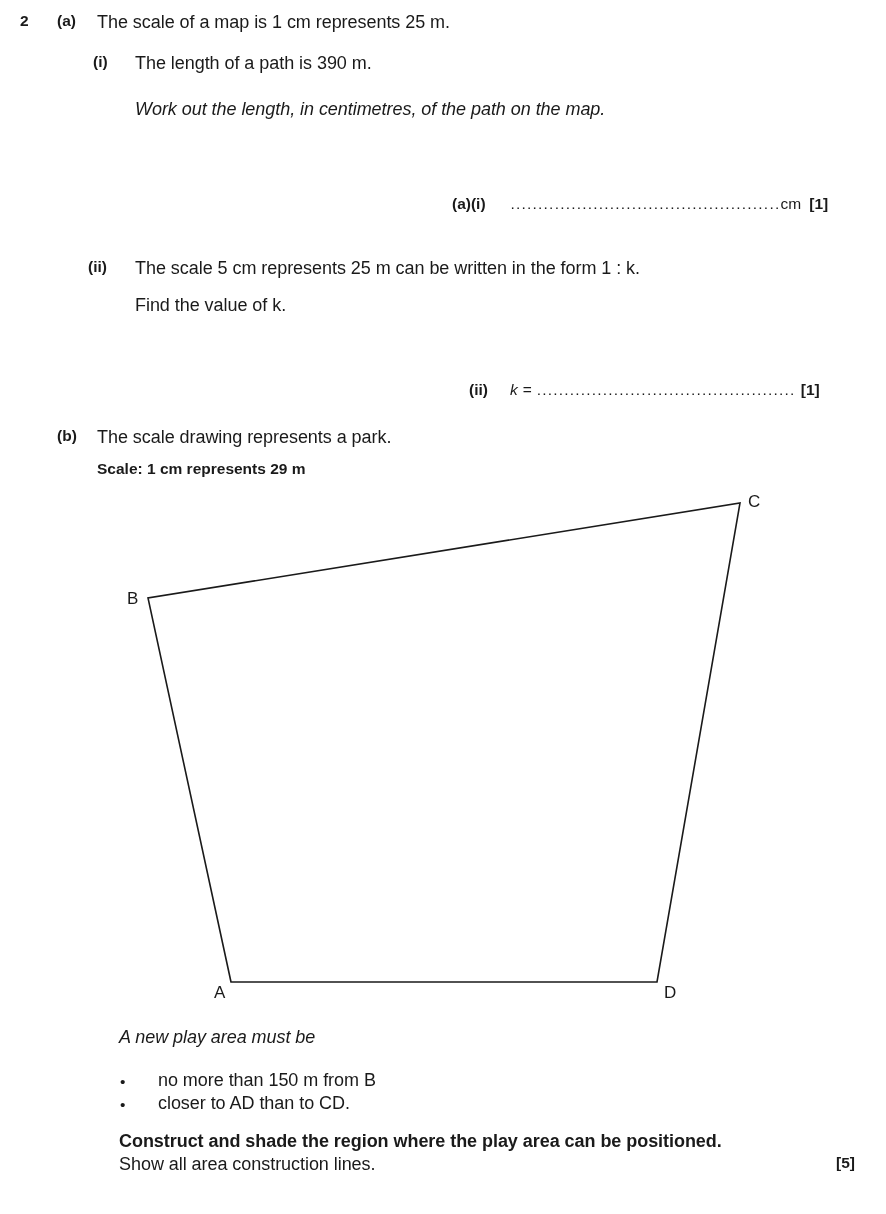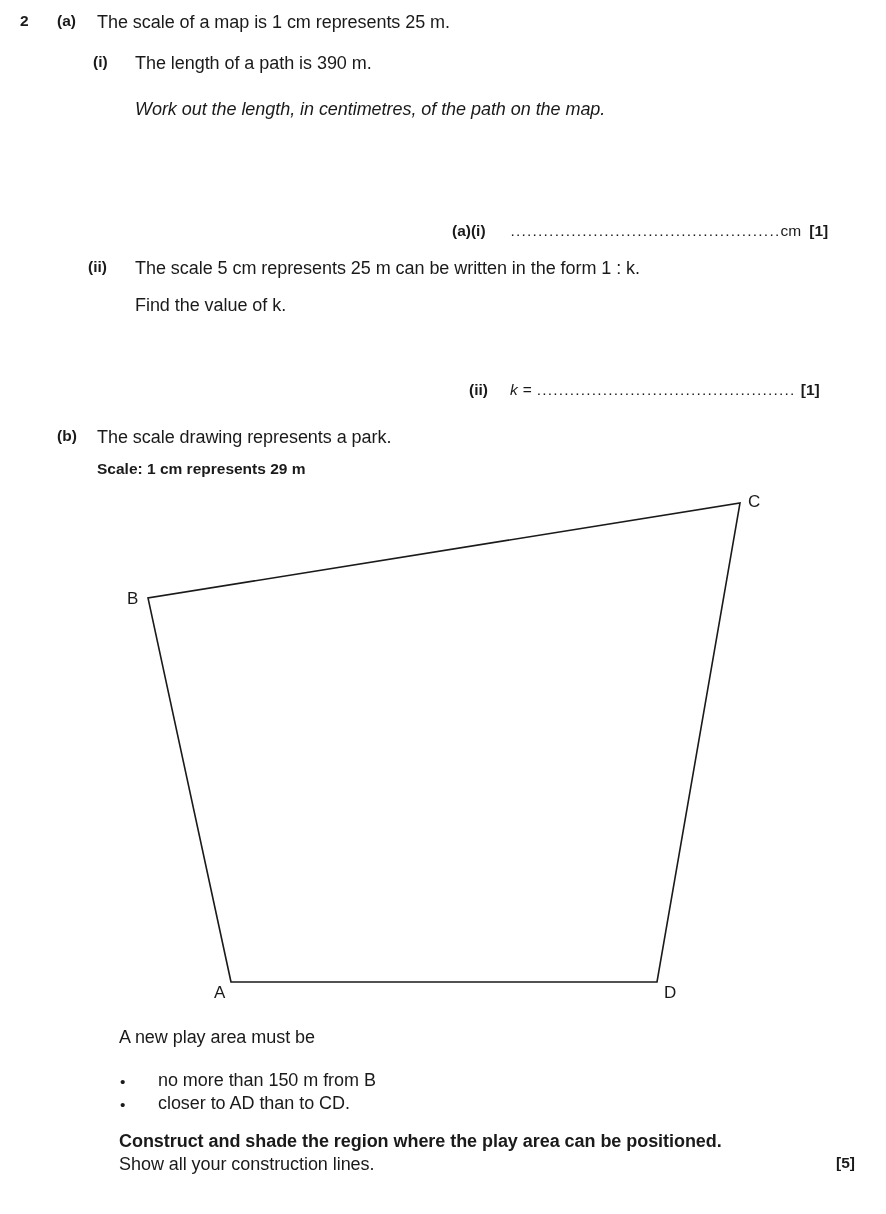--- a/index.html
+++ b/index.html
@@ -110,21 +110,21 @@
   <div class="abs partlabel" style="left:57px; top:12px;">(a)</div>
 
   <div class="abs body" style="left:97px; top:12px;">The scale of a map is 1 cm represents 25 m.</div>
 
   <div class="abs partlabel" style="left:93px; top:53px;">(i)</div>
 
   <div class="abs body" style="left:135px; top:53px;">The length of a path is 390 m.</div>
 
   <div class="abs body" style="left:135px; top:99px;font-style:italic;">Work out the length, in centimetres, of the path on the map.</div>
 
-  <div class="answer-row" style="left:452px; top:222px;">
+  <div class="answer-row" style="left:452px; top:195px;">
     <span class="ans-label">(a)(i)</span>
     <span style="display:inline-block;width:25px;"></span>
     <span class="dots" style="width:270px;">......................................................</span>
     <span class="unit">cm</span>
     <span style="display:inline-block;width:8px;"></span>
     <span class="mark">[1]</span>
   </div>
 
   <div class="abs partlabel" style="left:88px; top:258px;">(ii)</div>
 
@@ -157,27 +157,27 @@
         </g>
       <g id="quad-labels">
           <text x="214" y="528" class="vlabel">A</text>
           <text x="127" y="134" class="vlabel">B</text>
           <text x="748" y="37" class="vlabel">C</text>
           <text x="664" y="528" class="vlabel">D</text>
         </g>
     </svg>
   </div>
 
-  <div class="abs body" style="left:119px; top:1027px;">A new play area must be</div>
+  <div class="abs body" style="left:119px; top:1027px;font-style:italic;">A new play area must be</div>
 
   <div class="bullet-dot" style="left:120px; top:1074px;">•</div>
   <div class="abs body" style="left:158px; top:1070px;">no more than 150 m from B</div>
 
   <div class="bullet-dot" style="left:120px; top:1097px;">•</div>
   <div class="abs body" style="left:158px; top:1093px;">closer to AD than to CD.</div>
 
   <div class="abs body" style="left:119px; top:1131px;font-weight:bold;">Construct and shade the region where the play area can be positioned.</div>
 
-  <div class="abs body" style="left:119px; top:1154px;">Show all your construction lines.</div>
+  <div class="abs body" style="left:119px; top:1154px;">Show all area construction lines.</div>
 
   <div class="abs mark" style="left:836px; top:1154px;">[5]</div>
 
 </div>
 
 </body></html>

